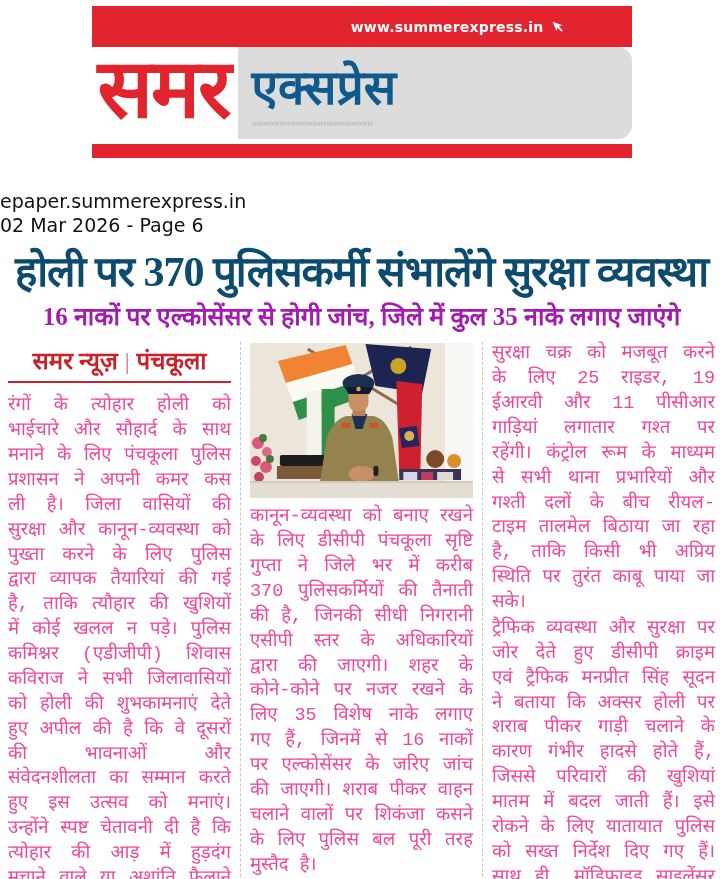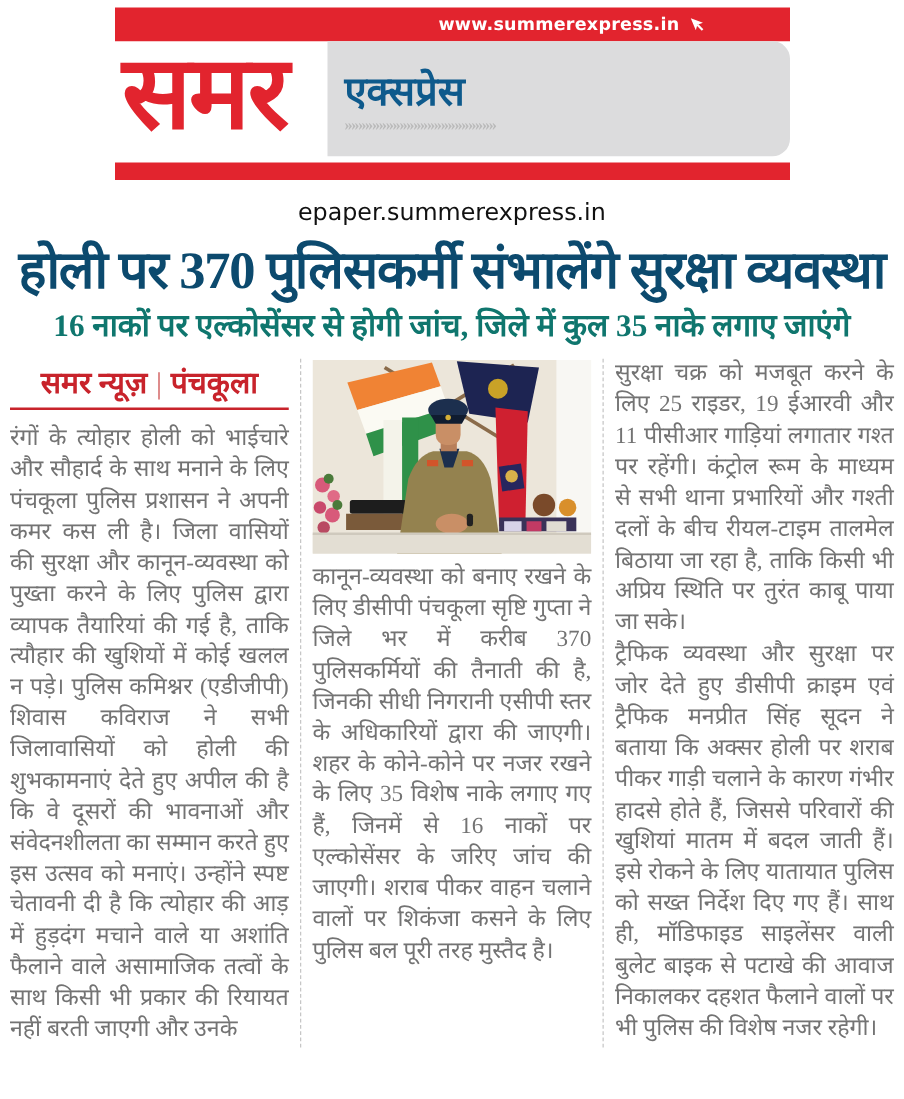--- a/index.html
+++ b/index.html
@@ -1,62 +1,62 @@
 <!DOCTYPE html>
 <html><head>
 <meta charset="utf-8">
 <style>
   html,body { margin:0; padding:0; background:#ffffff; }
   body { width:723px; font-family:"Liberation Serif","DejaVu Serif",serif; color:#191919; }
   .page { width:723px; min-height:879px; overflow:hidden; background:#fff; }
 
   
   .mast-inner { width:540px; margin:6px auto 0; position:relative; }
-  .mast-topbar { height:27px; background:#e2242e; display:flex; align-items:center;
+  .mast-topbar { height:41px; background:#e2242e; display:flex; align-items:center;
                  justify-content:flex-end; padding-right:68px; gap:7px; }
   .site-url { color:#fff; font-family:"DejaVu Sans","Liberation Sans",sans-serif;
               font-weight:bold; font-size:14px; letter-spacing:.2px; cursor:pointer; }
   .cursor-icon { display:inline-flex; }
-  .logo-row { display:flex; align-items:stretch; height:92px;gap:24px; }
+  .logo-row { display:flex; align-items:stretch; height:92px; }
   .logo-hindi { color:#e2242e; font-weight:bold; font-size:82px; line-height:1.02;
                 letter-spacing:-2px; padding-left:6px; white-space:nowrap;
                 font-family:"DejaVu Sans","Liberation Sans",sans-serif; }
   .logo-box { background:#dcdcdd; border-radius:0 14px 14px 0; flex:1; margin-left:8px;
               padding:8px 12px 4px 14px; display:flex; flex-direction:column; justify-content:center; }
-  .logo-express { color:#0e5a8c; font-weight:bold; font-size:32px; line-height:1;
+  .logo-express { color:#0e5a8c; font-weight:bold; font-size:48px; line-height:1;
                   font-family:"DejaVu Sans","Liberation Sans",sans-serif; white-space:nowrap; }
   .chevron-row { color:#b9b9b9; font-size:13px; font-weight:bold; letter-spacing:-1px;
                  line-height:1; margin-top:4px; user-select:none; }
   .mast-bottombar { height:14px; background:#e2242e; margin-top:5px; }
 
   
-  .pageinfo { text-align:center; margin-top:15px;
+  .pageinfo { text-align:left; margin-top:32px;
               font-family:"DejaVu Sans","Liberation Sans",sans-serif; }
   .pageinfo .epaper-url { font-size:19px; color:#111; cursor:pointer; }
   .pageinfo .date-page { font-size:19px; color:#111; margin-top:2px; }
 
   
   h1.headline { font-size:42px; font-weight:bold; color:#0c4a6e; text-align:center;
                 margin:12px 4px 0; line-height:1.15; letter-spacing:-1px; }
-  h2.subheadline { font-size:25px; font-weight:bold; color:#0f766e; text-align:center;
+  h2.subheadline { font-size:25px; font-weight:bold; color:#a21caf; text-align:center;
                    margin:6px 8px 0; line-height:1.2; }
 
   
   .columns { display:flex; margin:10px 5px 0; }
   .col { flex:1; padding:0 9px; min-width:0; }
   .col + .col { border-left:1px dashed #c6c6c6; }
   .col1 { padding-left:3px; } .col3 { padding-right:3px; }
 
   .byline { text-align:center; color:#c8232b; font-weight:bold; font-size:24px;
             padding:1px 0 5px; white-space:nowrap; }
   .byline-sep { color:#d56a6a; margin:0 7px; font-weight:normal; }
   .byline-rule { height:2px; background:#c8232b; margin:0 0 11px; }
 
   .col p { margin:0 0 1px; text-align:justify; font-size:18.5px; line-height:1.345;
-           color:#737373; }
+           color:#ec4899;font-family:Liberation Mono, monospace; }
   .col2 .photo { width:100%; height:155px; margin:1px 0 7px; line-height:0; }
   .col2 .photo svg { width:100%; height:155px; display:block; }
 </style>
 </head>
 <body>
 
 <div class="page">
 
   <header>
     <div class="mast-inner">
@@ -75,20 +75,21 @@
           <div class="logo-express">एक्सप्रेस</div>
           <div class="chevron-row">»»»»»»»»»»»»»»»»»»»»»»</div>
         </div>
       </div>
       <div class="mast-bottombar"></div>
     </div>
   </header>
 
   <div class="pageinfo">
     <div class="epaper-url">epaper.summerexpress.in</div>
+    <div class="date-page">02 Mar 2026 - Page 6</div>
   </div>
 
   <h1 class="headline">होली पर 370 पुलिसकर्मी संभालेंगे सुरक्षा व्यवस्था</h1>
   <h2 class="subheadline">16 नाकों पर एल्कोसेंसर से होगी जांच, जिले में कुल 35 नाके लगाए जाएंगे</h2>
 
   <div class="columns">
 
     <div class="col col1">
       <div class="byline">
         <span>समर न्यूज़</span><span class="byline-sep">|</span><span>पंचकूला</span>

